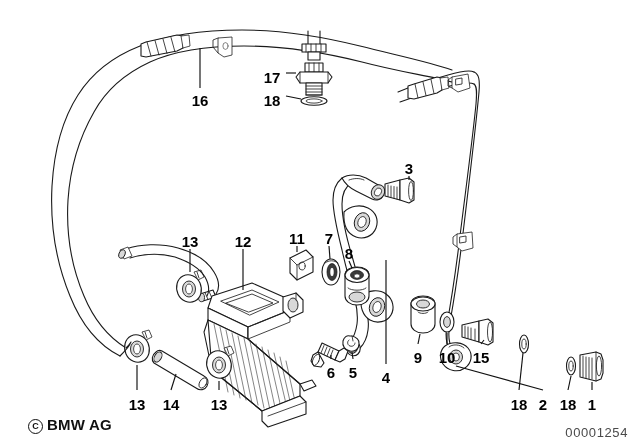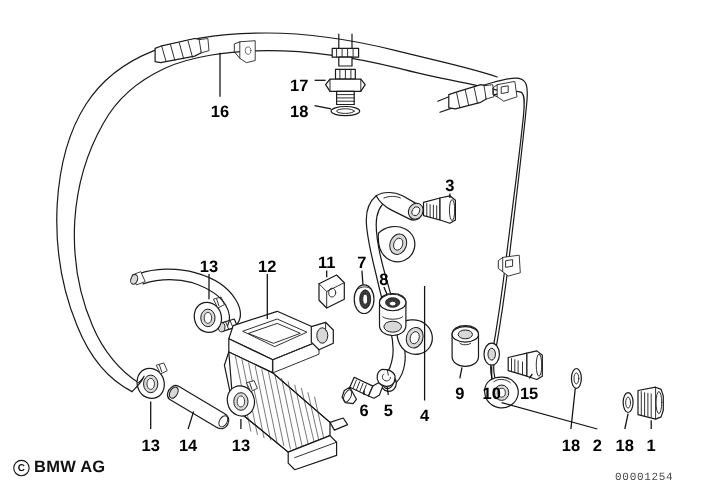--- a/index.html
+++ b/index.html
@@ -75,21 +75,21 @@
   .callout {
     font-family: "Liberation Sans", sans-serif;
     font-size: 15px;
     font-weight: bold;
     fill: #000000;
     text-anchor: middle;
     dominant-baseline: alphabetic;
   }
   .copy-text {
     position: absolute;
-    left: 12px;
+    left: 28px;
     top: 416px;
     font-size: 15px;
     font-weight: bold;
     color: #111;
     letter-spacing: 0.2px;
     white-space: nowrap;
   }
   .copy-mark {
     display: inline-block;
     width: 13px;
@@ -98,26 +98,25 @@
     border-radius: 50%;
     font-size: 9px;
     line-height: 12px;
     text-align: center;
     font-weight: bold;
     margin-right: 4px;
     vertical-align: 1px;
   }
   .diagram-number {
     position: absolute;
-    right: 28px;
+    right: 12px;
     bottom: 8px;
-    font-size: 10px;
+    font-size: 13px;
     color: #4a4a4a;
     letter-spacing: 0.6px;
-    font-family: Liberation Mono, monospace;
   }
 </style>
 </head>
 <body>
 
 <div id="page">
 
   <svg id="diagram" viewBox="0 0 640 448">
 
     <g>

